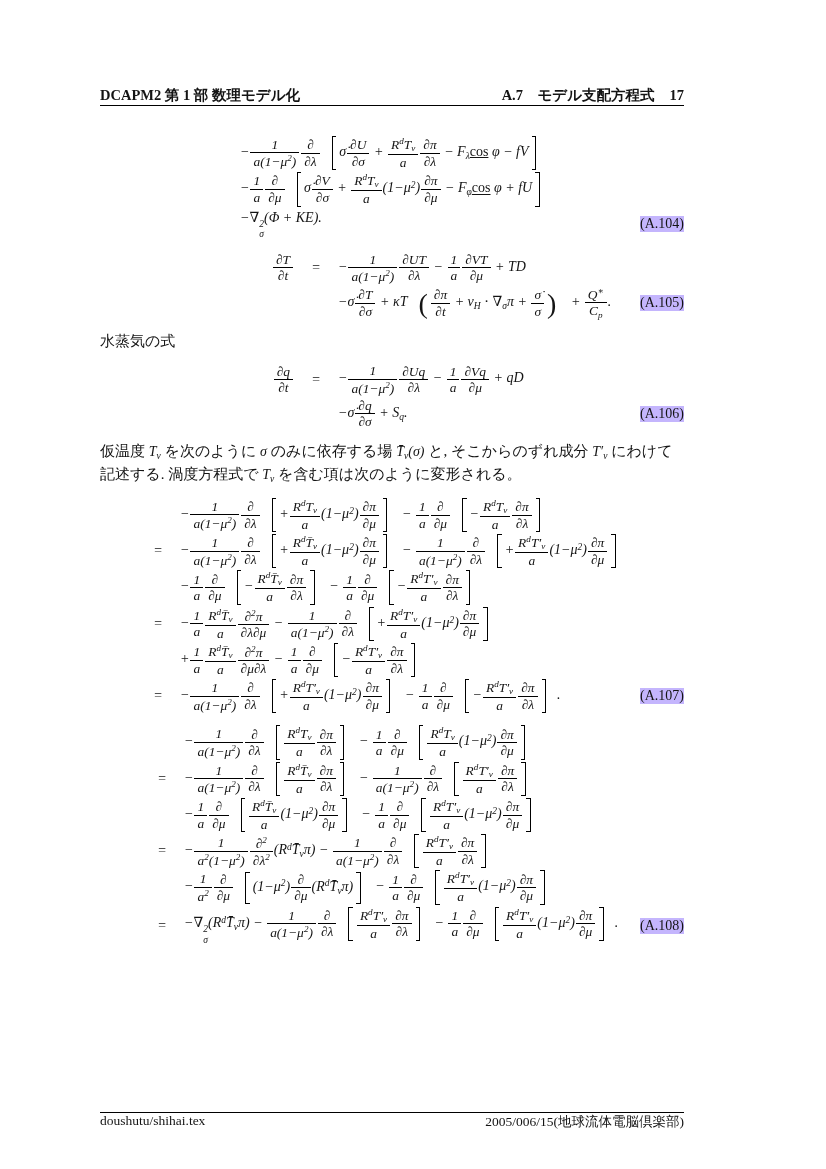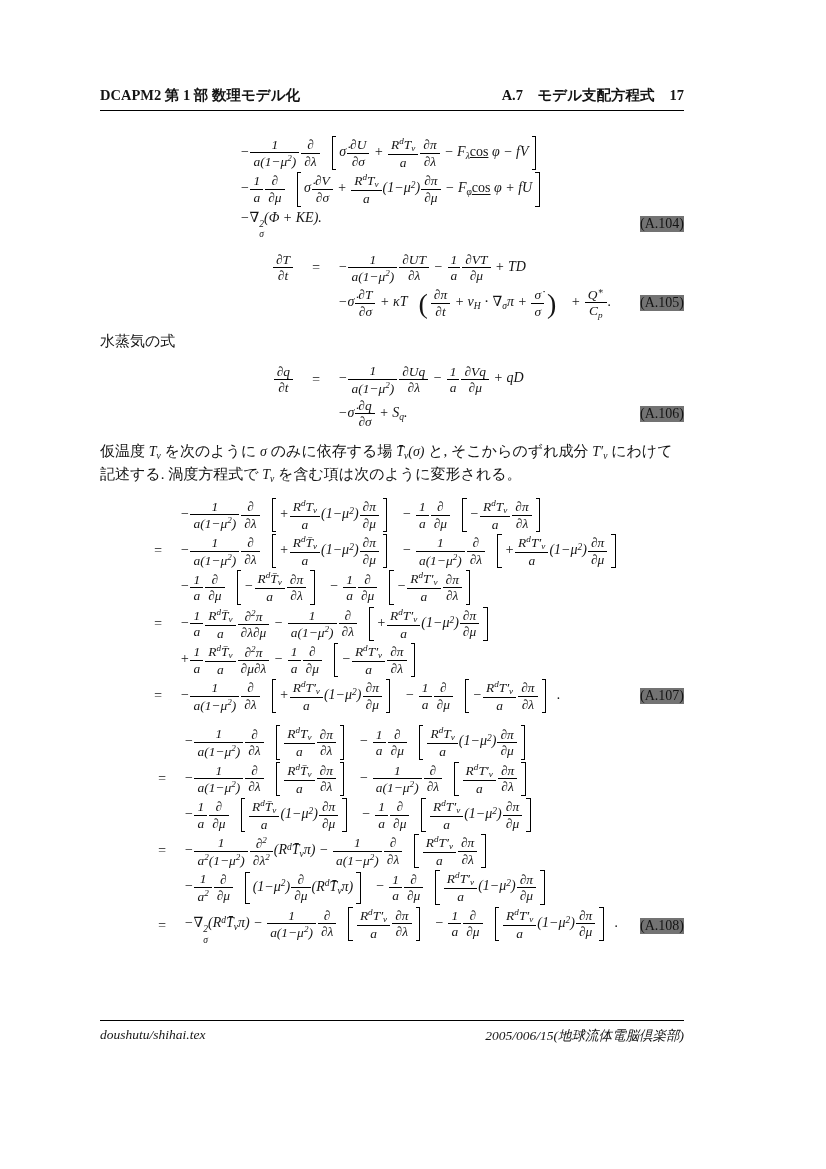--- a/index.html
+++ b/index.html
@@ -3,41 +3,41 @@
 <meta charset="utf-8">
 <style>
   *{box-sizing:border-box;}
   html,body{margin:0;padding:0;background:#ffffff;}
   body{width:826px;height:1169px;position:relative;overflow:hidden;
        font-family:"Liberation Serif","DejaVu Serif",serif;color:#141414;}
 
   
   .header{position:absolute;left:100px;top:86px;width:584px;display:flex;
           justify-content:space-between;align-items:baseline;font-weight:bold;
-          font-size:14.5px;border-bottom:1.2px solid #000;padding-bottom:5px;}
+          font-size:14.5px;border-bottom:1.2px solid #000;}
   .h-page{margin-left:15px;}
 
   
   .main{position:absolute;left:100px;top:118px;width:584px;}
   .heading{font-size:15px;margin:12px 0 6px 0;}
   .par{font-size:15px;line-height:1.5;margin:10px 0 4px 0;font-style:normal;}
 
   
   .eqb{margin:12px 0 10px 0;}
   .eqb-104{--ind:140px;--lhsw:0px;--relw:0px;margin-top:18px;}
   .eqb-105,.eqb-106{--ind:150px;--lhsw:44px;--relw:44px;}
   .eqb-107{--ind:36px;--lhsw:0px;--relw:44px;}
   .eqb-108{--ind:40px;--lhsw:0px;--relw:44px;}
   .eqrow{display:flex;align-items:center;position:relative;margin:2px 0;
          min-height:26px;padding-left:var(--ind,0px);}
   .eq-lhs{display:inline-flex;justify-content:flex-end;min-width:var(--lhsw,0px);}
   .eq-rel{display:inline-flex;justify-content:center;min-width:var(--relw,0px);
           font-style:normal;}
   .eq-num{position:absolute;right:0;top:50%;transform:translateY(-50%);
-          font-style:normal;font-size:14px;white-space:nowrap;background:#737373;}
+          font-style:normal;font-size:14px;white-space:nowrap;background:#c4b5fd;}
 
   
   .math{font-family:"Liberation Serif","DejaVu Serif",serif;font-style:italic;
         white-space:nowrap;font-size:14px;}
   .mf{display:inline-flex;flex-direction:column;vertical-align:middle;
       text-align:center;margin:0 1px;font-size:0.96em;}
   .mfn,.mfd{display:block;padding:0 3px;line-height:1.15;}
   .mfd{border-top:1px solid #000;}
   .mg{display:inline-flex;align-items:center;vertical-align:middle;margin:0 11px;}
   .mgb{display:inline-block;white-space:nowrap;padding:0 2px;}
@@ -46,23 +46,23 @@
   .mbr{border-left:none;margin-left:1px;}
   .mp{font-size:2em;font-style:normal;line-height:0.75;align-self:center;}
   .msup{font-size:0.68em;vertical-align:0.5em;}
   .msub{font-size:0.68em;vertical-align:-0.3em;}
   .mss{display:inline-flex;flex-direction:column;font-size:0.68em;line-height:1.1;
        vertical-align:-0.55em;text-align:left;}
   .mrm{font-style:normal;text-decoration:underline;}
   .mit{}
 
   
-  .footer{position:absolute;left:100px;top:1020px;width:584px;
-          border-top:1.2px solid #000;padding-top:6px;display:flex;
-          justify-content:space-between;font-size:13.5px;font-style:italic;}
+  .footer{position:absolute;left:100px;top:1112px;width:584px;
+          border-top:1.2px solid #000;display:flex;
+          justify-content:space-between;font-size:13.5px;}
 </style>
 </head>
 <body>
 
 <div class="page">
 
   <div class="header">
     <span>DCAPM2 第 1 部 数理モデル化</span>
     <span>
       <span>A.7　モデル支配方程式</span><span class="h-page">17</span>

